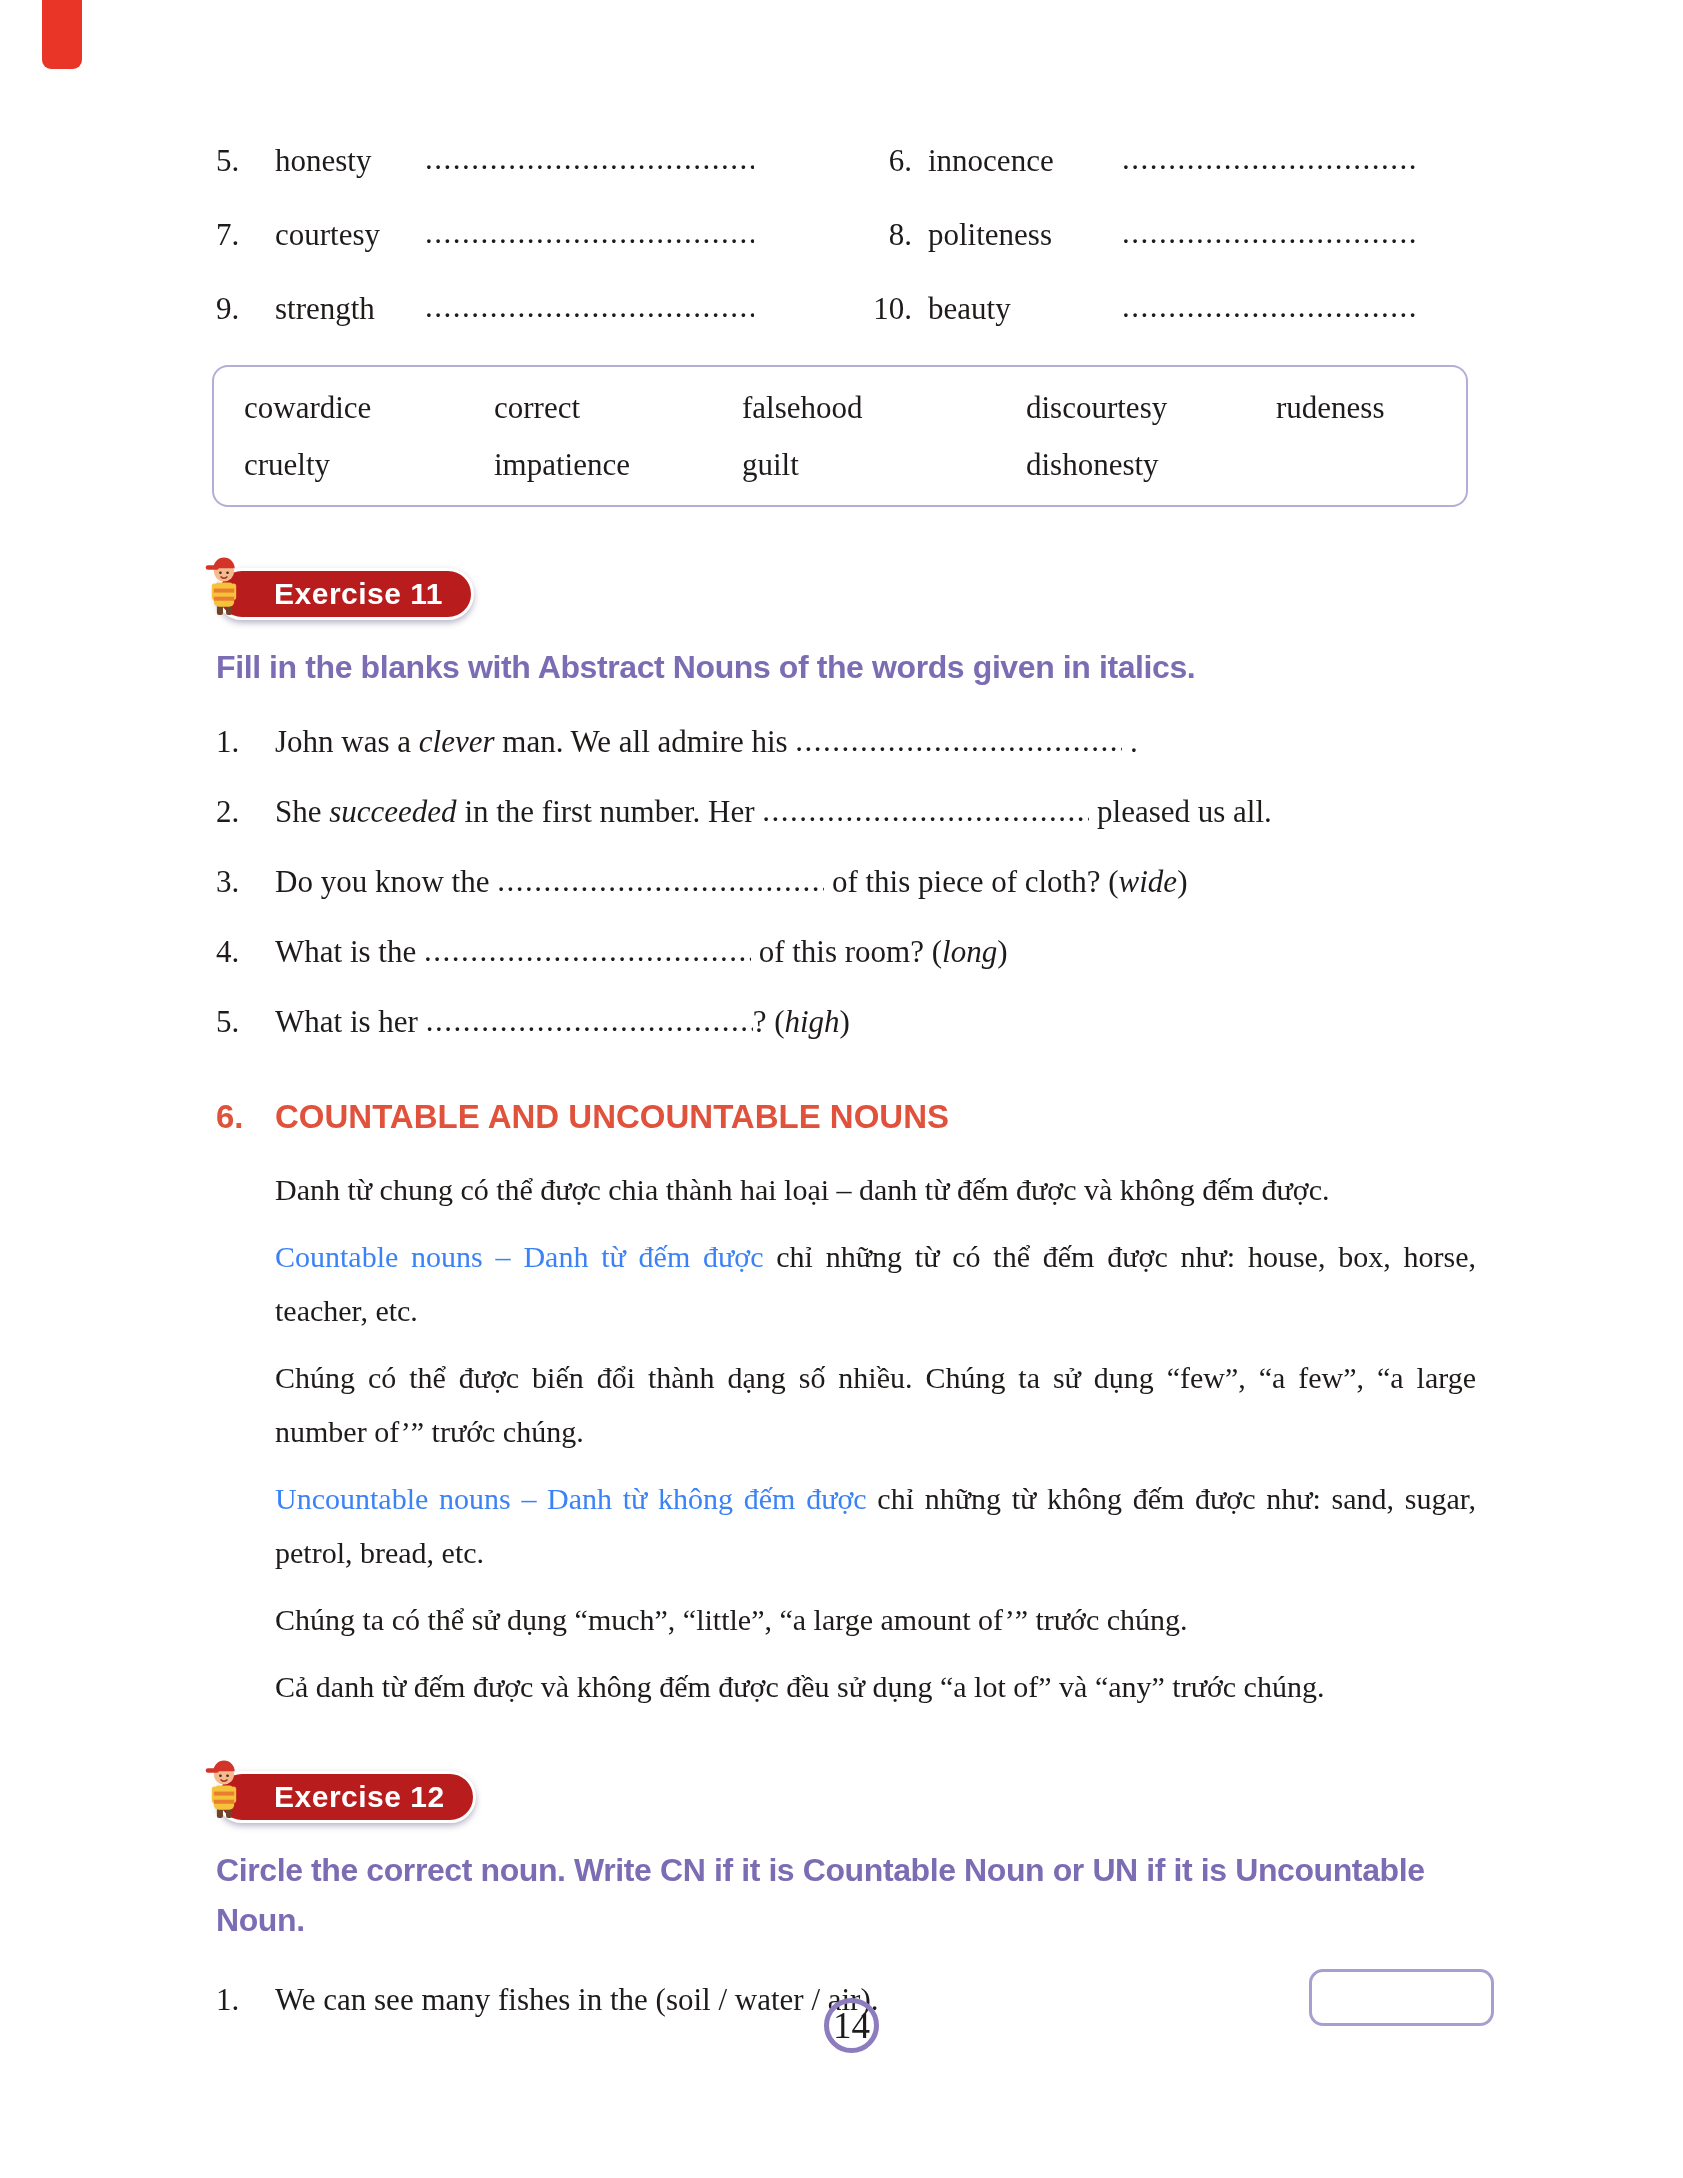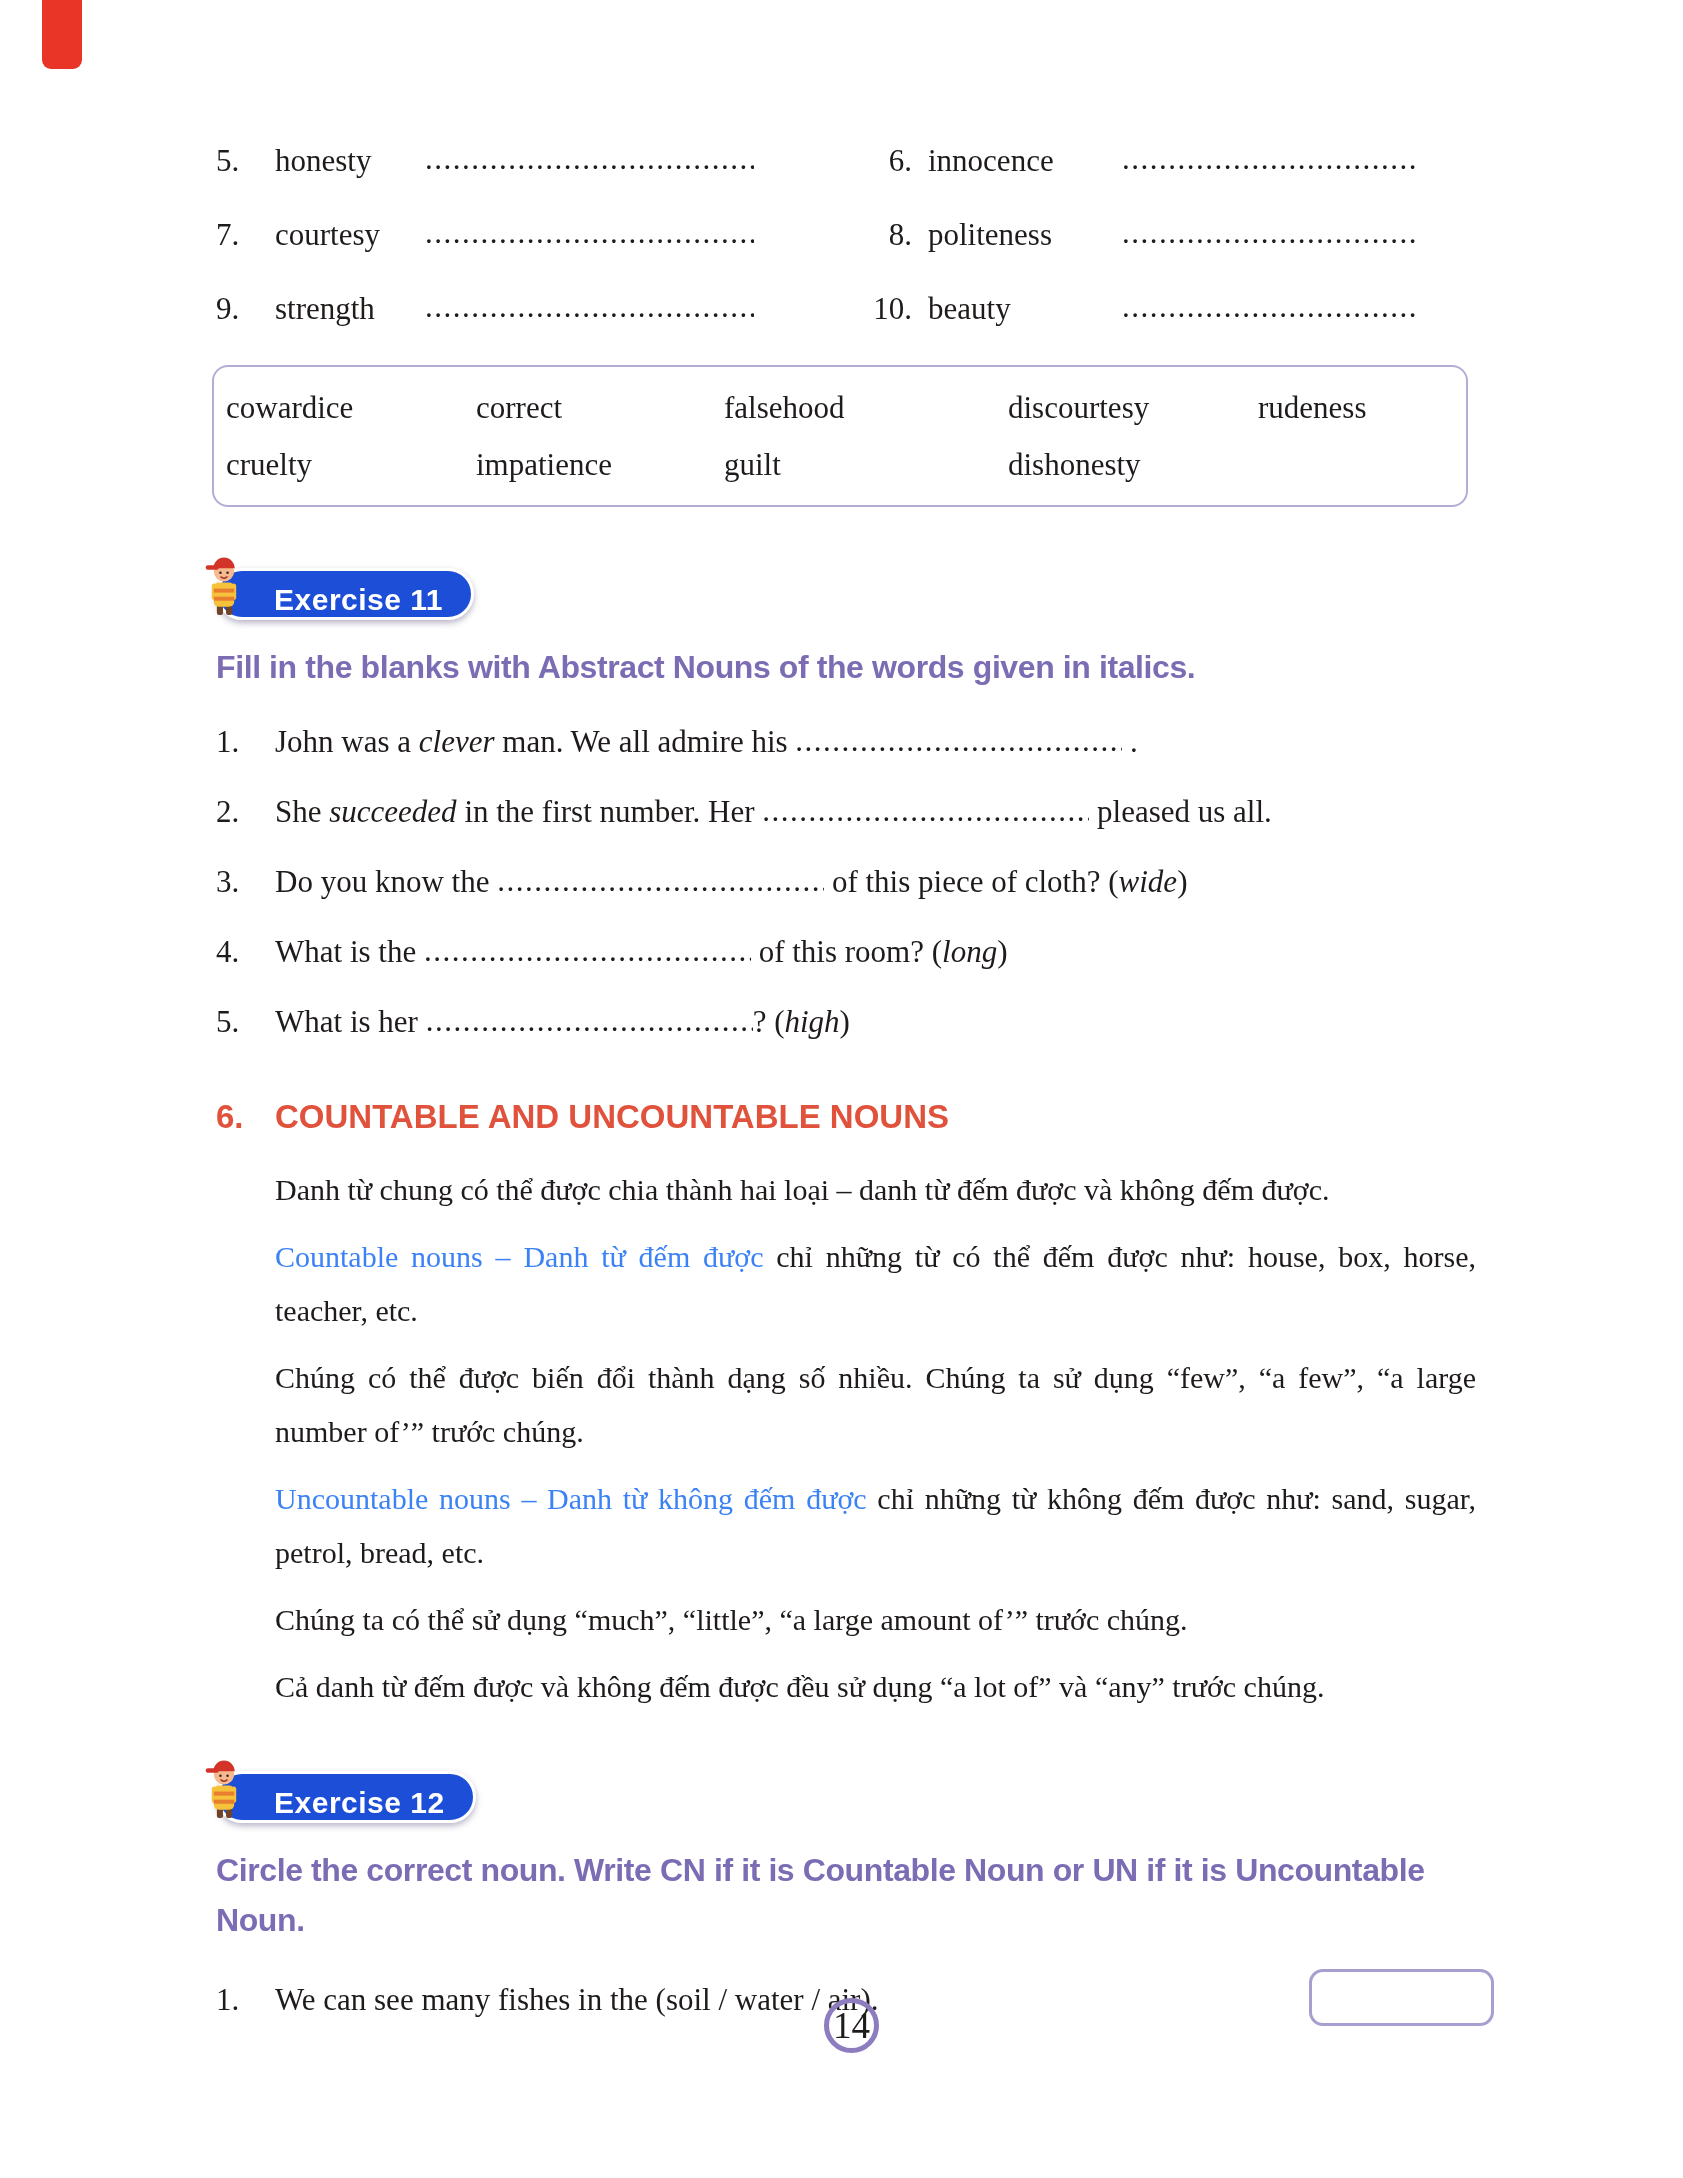--- a/index.html
+++ b/index.html
@@ -23,28 +23,28 @@
   }
   .tl-dots{width:329px;}
   .tl-num2{display:inline-block;width:69px;margin-left:89px;text-align:right;padding-right:16px;box-sizing:content-box;}
   .tl-word2{display:inline-block;width:194px;}
   .tl-dots2{width:297px;}
 
   
   .word-bank{
     margin-left:-4px;margin-top:34px;width:1256px;box-sizing:border-box;
     border:2px solid #b5add5;border-radius:16px;
-    padding:12px 10px 12px 12px;
+    padding:12px 10px 12px 30px;
     display:grid;grid-template-columns:250px 248px 284px 250px 1fr;
     font-size:31px;line-height:57px;
   }
 
   
-  .badge{position:relative;display:inline-flex;align-items:flex-end;margin-top:61px;
-    height:46px;border-radius:26px;background:#1d4ed8;border:3px solid #ffffff;
+  .badge{position:relative;display:inline-flex;align-items:center;margin-top:61px;
+    height:46px;border-radius:26px;background:#b91c1c;border:3px solid #ffffff;
     padding:0 28px 0 55px;box-shadow:0 3px 6px rgba(100,90,130,.45);}
   .badge-icon{position:absolute;left:-16px;top:-17px;z-index:2;}
   .badge-label{font-family:"Liberation Sans","DejaVu Sans",sans-serif;font-weight:bold;
     font-size:30px;color:#ffffff;letter-spacing:0.5px;}
 
   .instruction{
     margin-top:22px;font-family:"Liberation Sans","DejaVu Sans",sans-serif;font-weight:bold;
     font-size:32px;line-height:50px;letter-spacing:-0.4px;color:#7b6cb4;width:1279px;
   }
 

